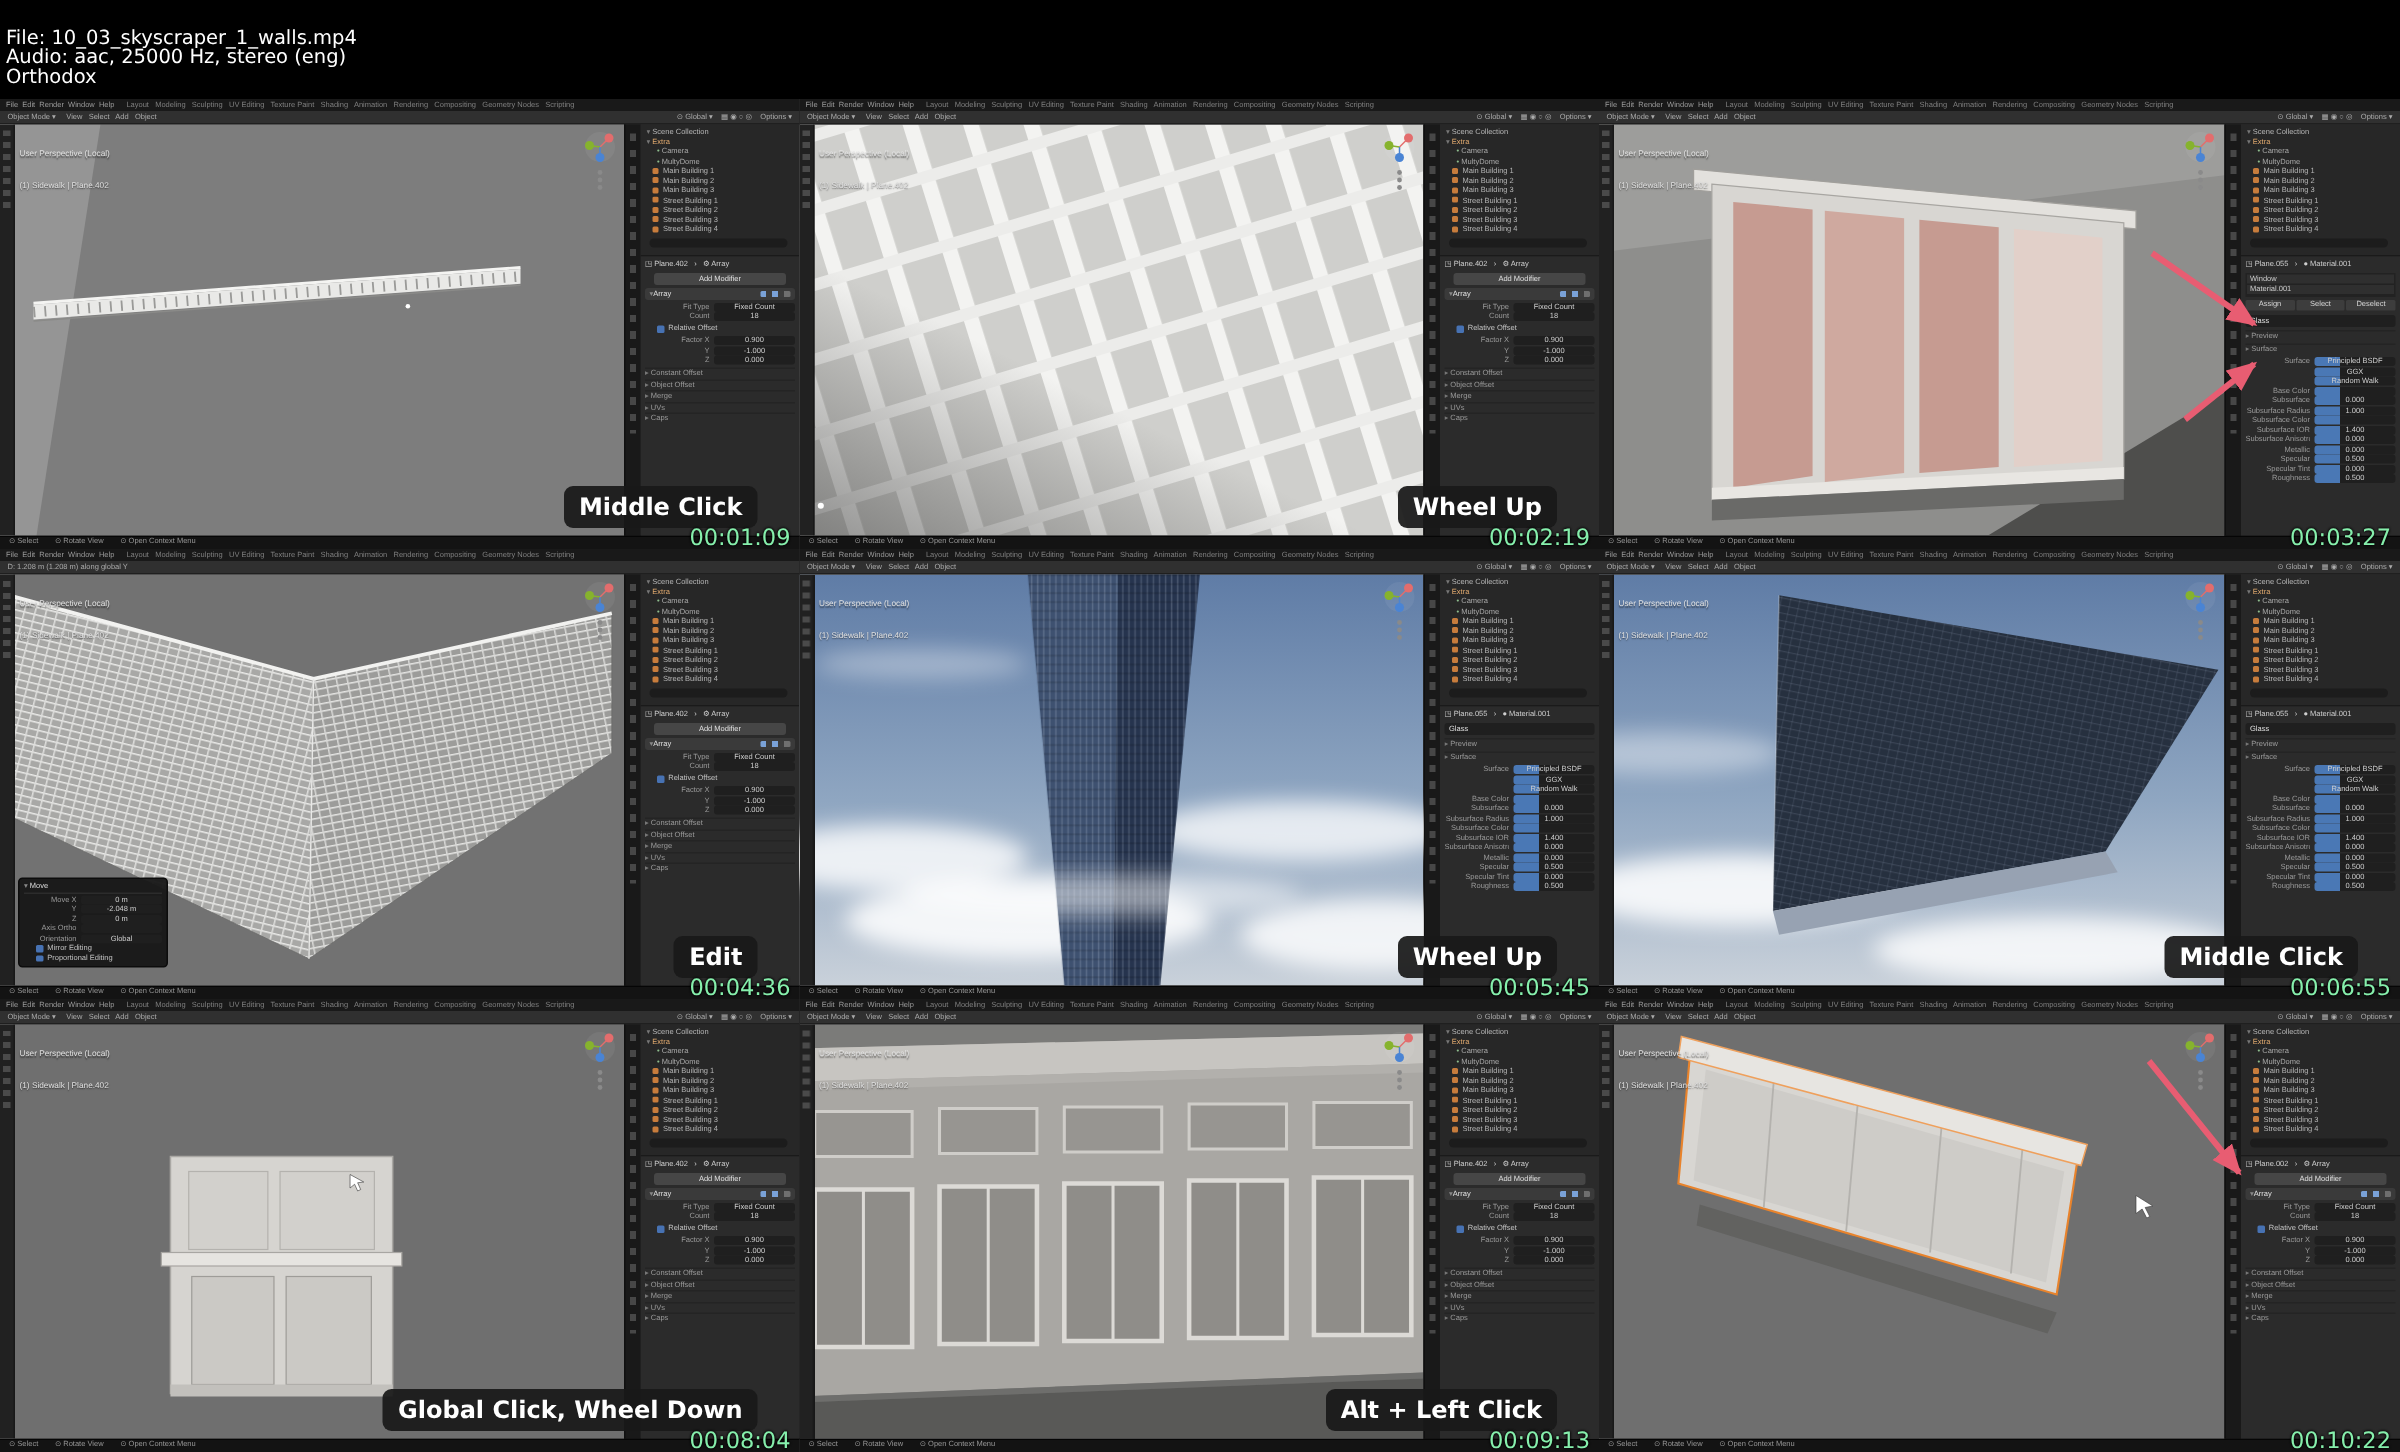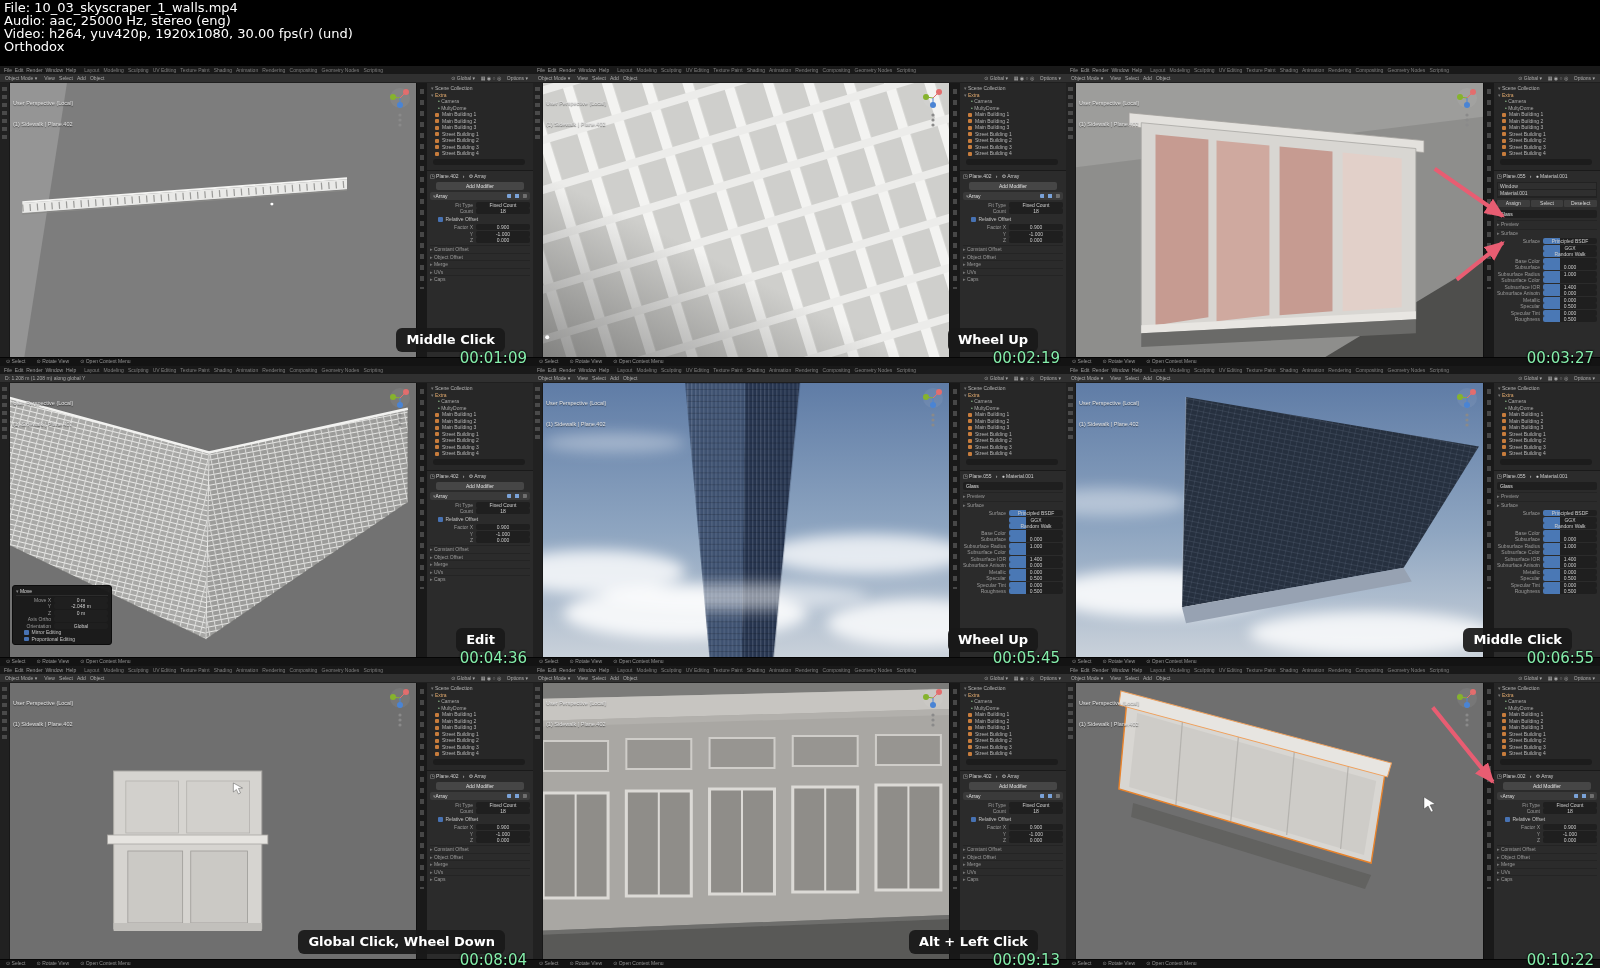--- a/index.html
+++ b/index.html
@@ -1,18 +1,18 @@
 <!DOCTYPE html>
 <html><head>
 <meta charset="utf-8">
 <style>
   html,body{margin:0;padding:0;background:#000;}
   body{width:1600px;height:968px;position:relative;overflow:hidden;font-family:"DejaVu Sans",sans-serif;}
   
-  .header{position:absolute;top:0;left:0;width:1600px;height:66px;background:#000;padding:1px 0 0 4px;box-sizing:border-box;}
+  .header{position:absolute;top:0;left:0;width:1600px;height:66px;background:#000;padding:19px 0 0 4px;box-sizing:border-box;}
   .header div{color:#fff;font-size:13px;line-height:13px;white-space:pre;}
   
   .grid{position:absolute;top:66px;left:0;width:1600px;height:902px;display:grid;grid-template-columns:533px 533px 534px;grid-template-rows:300px 300px 302px;background:#151515;}
   .cell{position:relative;}
   .shot{position:absolute;inset:0;background:#2a2a2a;overflow:hidden;display:flex;flex-direction:column;}
   
   .bl-topbar{height:8px;background:#191919;color:#9a9a9a;font-size:5px;line-height:8px;display:flex;gap:8px;padding:0 4px;white-space:pre;overflow:hidden;font-family:"Liberation Sans",sans-serif;flex:0 0 auto;}
   .bl-topbar .tabs{color:#7f7f7f;}
   .bl-viewhdr{height:8px;background:#303030;color:#ababab;font-size:5px;line-height:8px;display:flex;padding:0 5px;white-space:pre;overflow:hidden;border-bottom:1px solid #1f1f1f;font-family:"Liberation Sans",sans-serif;flex:0 0 auto;}
   .bl-viewhdr .right{margin-left:auto;}
@@ -57,29 +57,28 @@
   .slotrow{height:6px;line-height:6px;background:#2f2f2f;color:#cccccc;margin-bottom:1px;padding:0 2px;white-space:nowrap;overflow:hidden;}
   .slotbtns{display:flex;gap:1px;}
   .slotbtn{flex:1;height:7px;background:#3d3d3d;border-radius:1px;text-align:center;line-height:7px;color:#d5d5d5;overflow:hidden;white-space:nowrap;}
   .bl-status{height:8px;background:#131313;border-top:1px solid #050505;color:#969696;font-size:5px;line-height:7px;padding:0 6px;white-space:pre;overflow:hidden;font-family:"Liberation Sans",sans-serif;flex:0 0 auto;}
   
   .opbox{position:absolute;left:12px;bottom:12px;width:92px;background:rgba(22,22,22,.95);border:1px solid #0c0c0c;border-radius:3px;z-index:4;padding:2px 3px;font-size:5px;color:#b5b5b5;font-family:"Liberation Sans",sans-serif;}
   .ophead{color:#ddd;height:6.5px;line-height:6.5px;border-bottom:1px solid #2c2c2c;margin-bottom:1px;}
   .ophead::before{content:"▾ ";color:#888;}
   
   .ts{position:absolute;right:6px;bottom:0px;z-index:8;color:#86efac;font-size:15px;line-height:15px;text-shadow:0 0 2px #000,0 0 2px #000;font-family:"DejaVu Sans",sans-serif;}
-  .label{position:absolute;right:28px;bottom:14px;z-index:8;background:rgba(25,25,25,.93);color:#fff;font-size:13px;font-weight:bold;padding:4px 10px 5px;border-radius:6px;white-space:nowrap;font-family:"DejaVu Sans",sans-serif;}
+  .label{position:absolute;right:28px;bottom:14px;z-index:8;background:rgba(25,25,25,.93);color:#fff;font-size:16px;font-weight:bold;padding:4px 10px 5px;border-radius:6px;white-space:nowrap;font-family:"DejaVu Sans",sans-serif;}
 </style>
 </head>
 <body>
 
 <div class="header">
   <div>File: 10_03_skyscraper_1_walls.mp4</div>
   <div>Audio: aac, 25000 Hz, stereo (eng)</div>
-  <div>Video: h264, yuv420p, 1920x1080, 30.00 fps(r) (und)</div>
   <div>Orthodox</div>
 </div>
 
 <div class="grid">
 
   <div class="cell">
     <div class="shot">
       <div class="bl-topbar">
         <span class="menus">File  Edit  Render  Window  Help</span>
         <span class="tabs">Layout   Modeling   Sculpting   UV Editing   Texture Paint   Shading   Animation   Rendering   Compositing   Geometry Nodes   Scripting</span>

